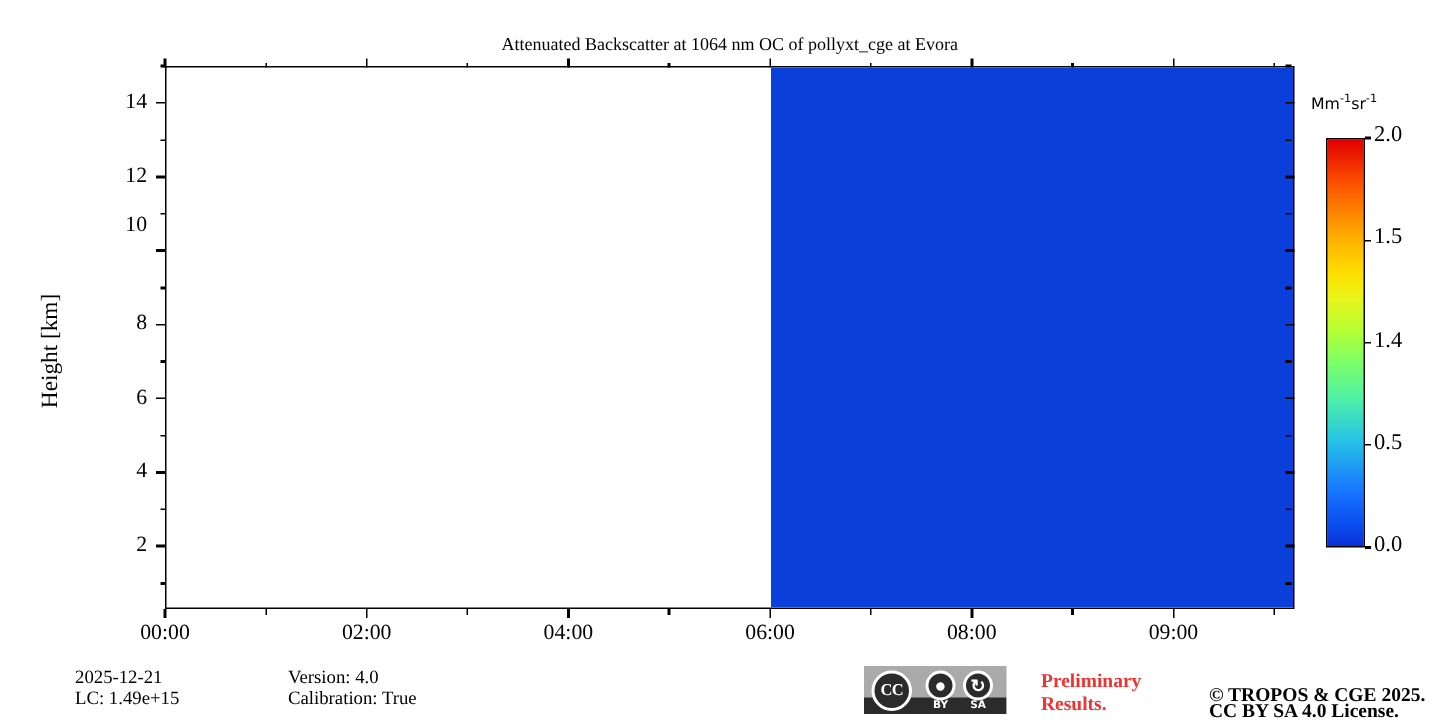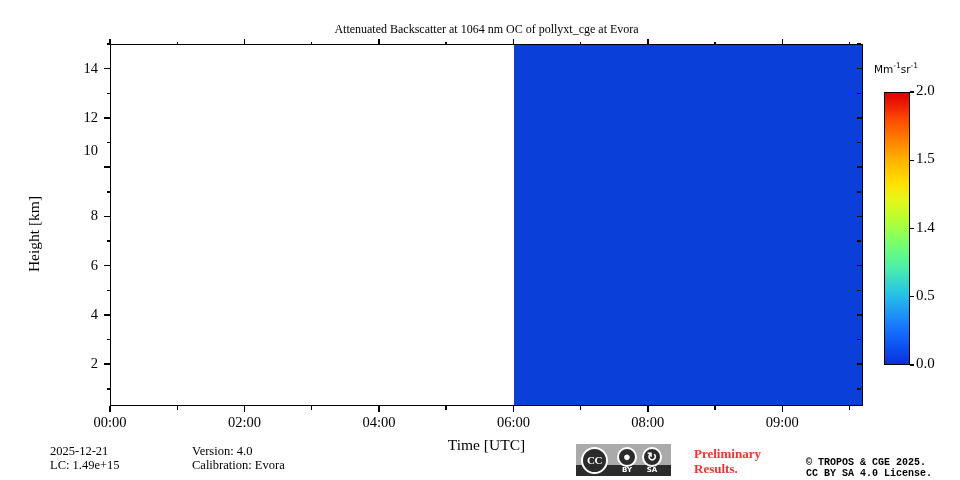--- a/index.html
+++ b/index.html
@@ -155,25 +155,25 @@
     left:694px; top:446px;
     font-size:13px;
     font-weight:bold;
     color:#f03232;
     line-height:15px;
     font-family:"Liberation Serif", serif;
   }
   #copyright{
     position:absolute;
     left:806px; top:457px;
-    font-size:10px;
+    font-size:13px;
     font-weight:bold;
     color:#000;
     line-height:11px;
-    font-family:Liberation Mono, monospace;
+    font-family:Liberation Serif, serif;
     white-space:nowrap;
   }
 
   
   #cc-badge{
     position:absolute;
     left:576px; top:444px;
     width:95px; height:32px;
     background:#aaaaaa;
     overflow:hidden;
@@ -298,42 +298,41 @@
       <div class="ytick minor" style="top: 191.155px;"></div>
       <div class="ytick-r minor" style="top: 191.155px;"></div>
       <div class="ytick minor" style="top: 141.903px;"></div>
       <div class="ytick-r minor" style="top: 141.903px;"></div>
       <div class="ytick minor" style="top: 92.6517px;"></div>
       <div class="ytick-r minor" style="top: 92.6517px;"></div>
       <div class="ytick minor" style="top: 43.4px;"></div>
       <div class="ytick-r minor" style="top: 43.4px;"></div>
     </div>
 
-  <div id="xlabel">Time [UTC]</div>
   <div id="ylabel">Height [km]</div>
 
   <div id="cb-unit">Mm<sup>-1</sup>sr<sup>-1</sup></div>
   <div id="colorbar"></div>
   <div id="cb-ticks">
       <div class="cbtick" style="top: 364.4px;"></div>
       <div class="cbticklabel" style="top: 355px;">0.0</div>
       <div class="cbtick" style="top: 296.15px;"></div>
       <div class="cbticklabel" style="top: 286.75px;">0.5</div>
       <div class="cbtick" style="top: 227.9px;"></div>
       <div class="cbticklabel" style="top: 218.5px;">1.4</div>
       <div class="cbtick" style="top: 159.65px;"></div>
       <div class="cbticklabel" style="top: 150.25px;">1.5</div>
       <div class="cbtick" style="top: 91.4px;"></div>
       <div class="cbticklabel" style="top: 82px;">2.0</div>
     </div>
 
   <div class="foot" id="foot-date">2025-12-21</div>
   <div class="foot" id="foot-lc">LC: 1.49e+15</div>
   <div class="foot" id="foot-version">Version: 4.0</div>
-  <div class="foot" id="foot-calib">Calibration: Evora</div>
+  <div class="foot" id="foot-calib">Calibration: True</div>
 
   <div id="cc-badge">
     <div class="strip"></div>
     <div class="disc cc-main"></div>
     <div class="disc cc-by"></div>
     <div class="disc cc-sa"></div>
     <div class="glyph g-cc">CC</div>
     <div class="glyph g-by">●</div>
     <div class="glyph g-sa">↻</div>
     <div class="lbl lbl-by">BY</div>

